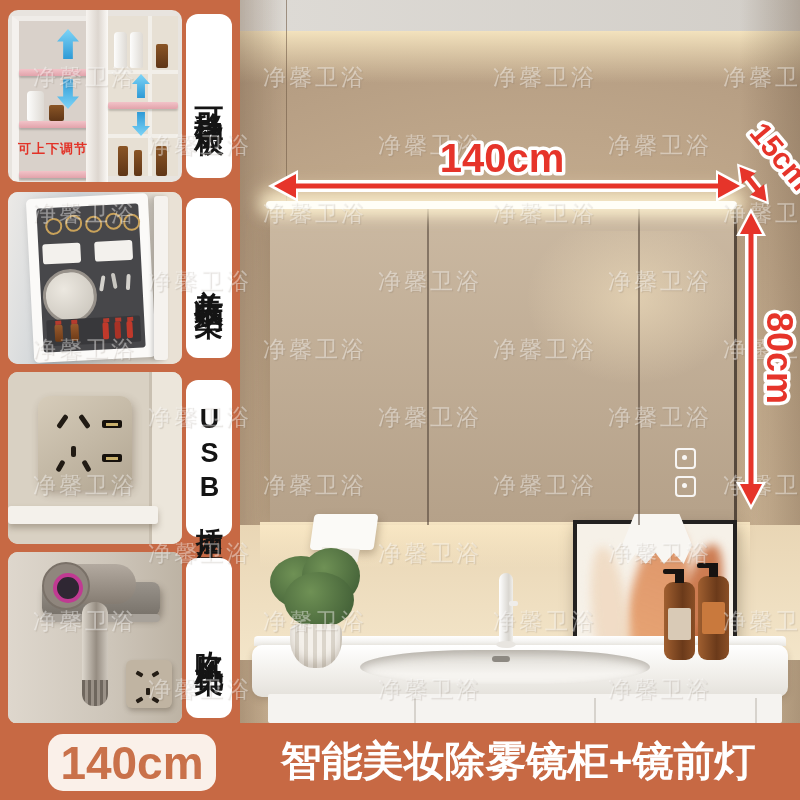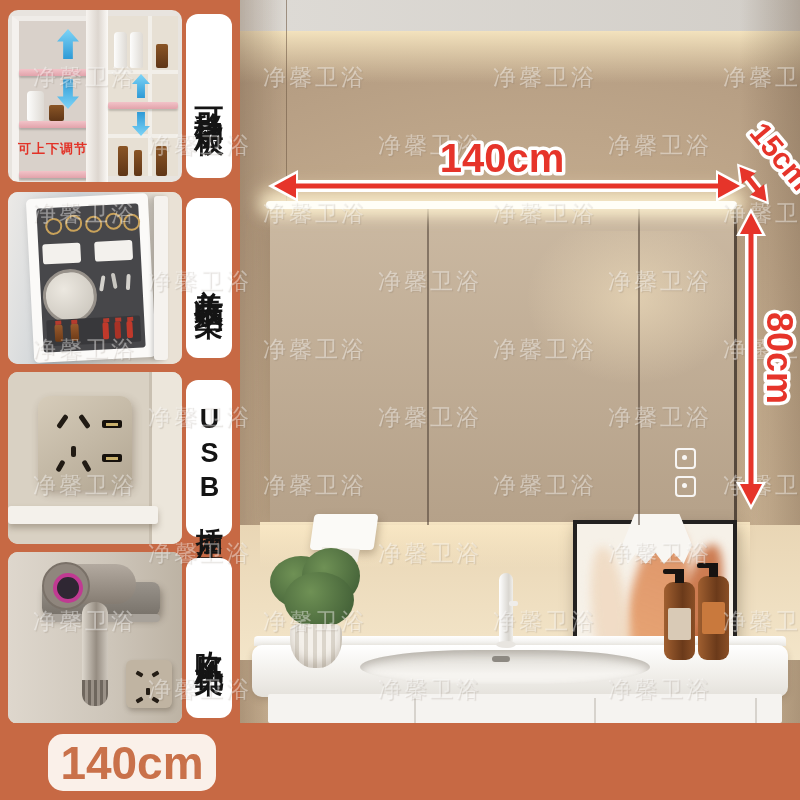--- a/index.html
+++ b/index.html
@@ -391,15 +391,16 @@
       <polygon points="511,510 496,482 526,482" fill="#ffffff"></polygon>
       <line x1="511" y1="228" x2="511" y2="490" stroke="#e6342a" stroke-width="5"></line>
       <polygon points="511,213 500,234 522,234" fill="#e6342a"></polygon>
       <polygon points="511,505 500,484 522,484" fill="#e6342a"></polygon>
     </g>
     <text class="dimtext" transform="translate(527,358) rotate(90)" font-size="36" text-anchor="middle">80cm</text>
   </svg>
 
   <div class="footer">
     <div class="size-badge">140cm</div>
+    <div class="footer-title">智能美妆除雾镜柜+镜前灯</div>
   </div>
 
 </div>
 
 </body></html>

